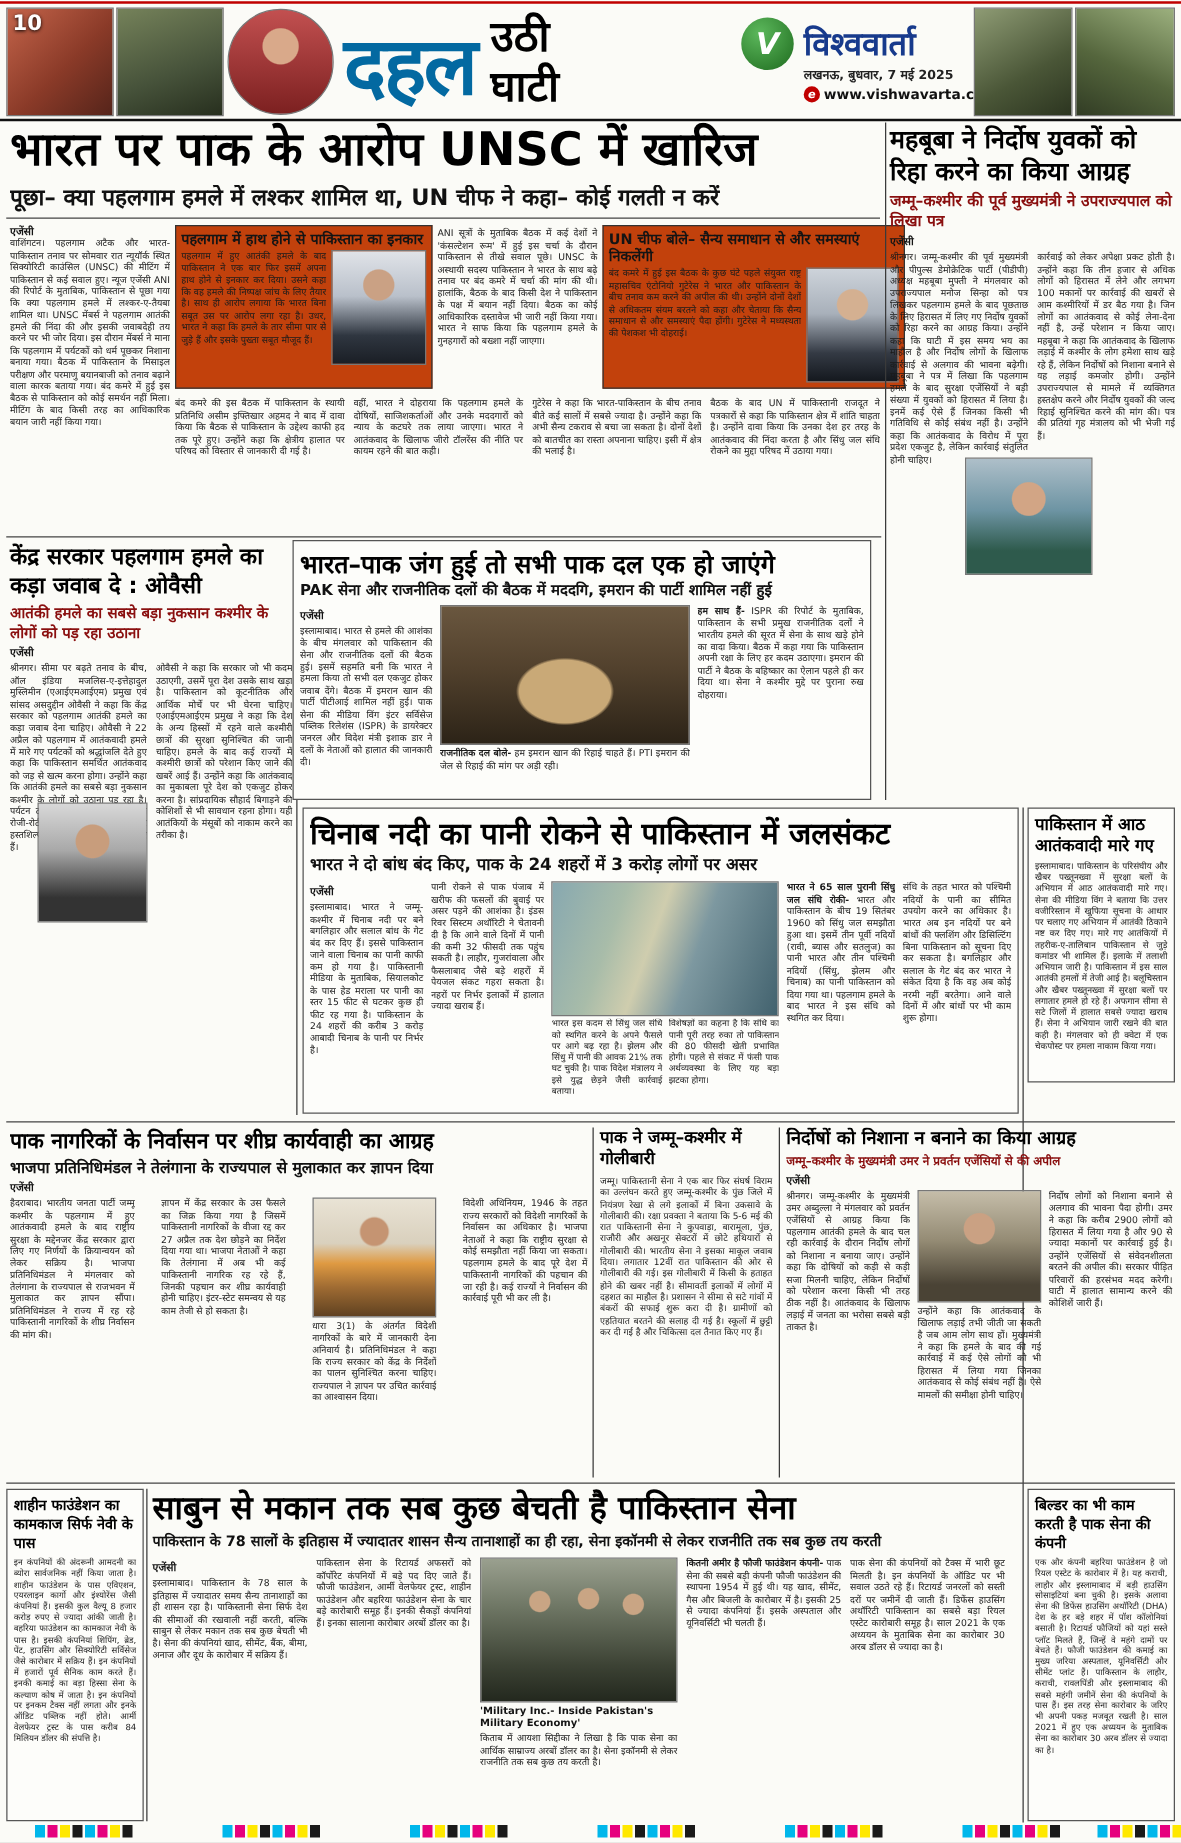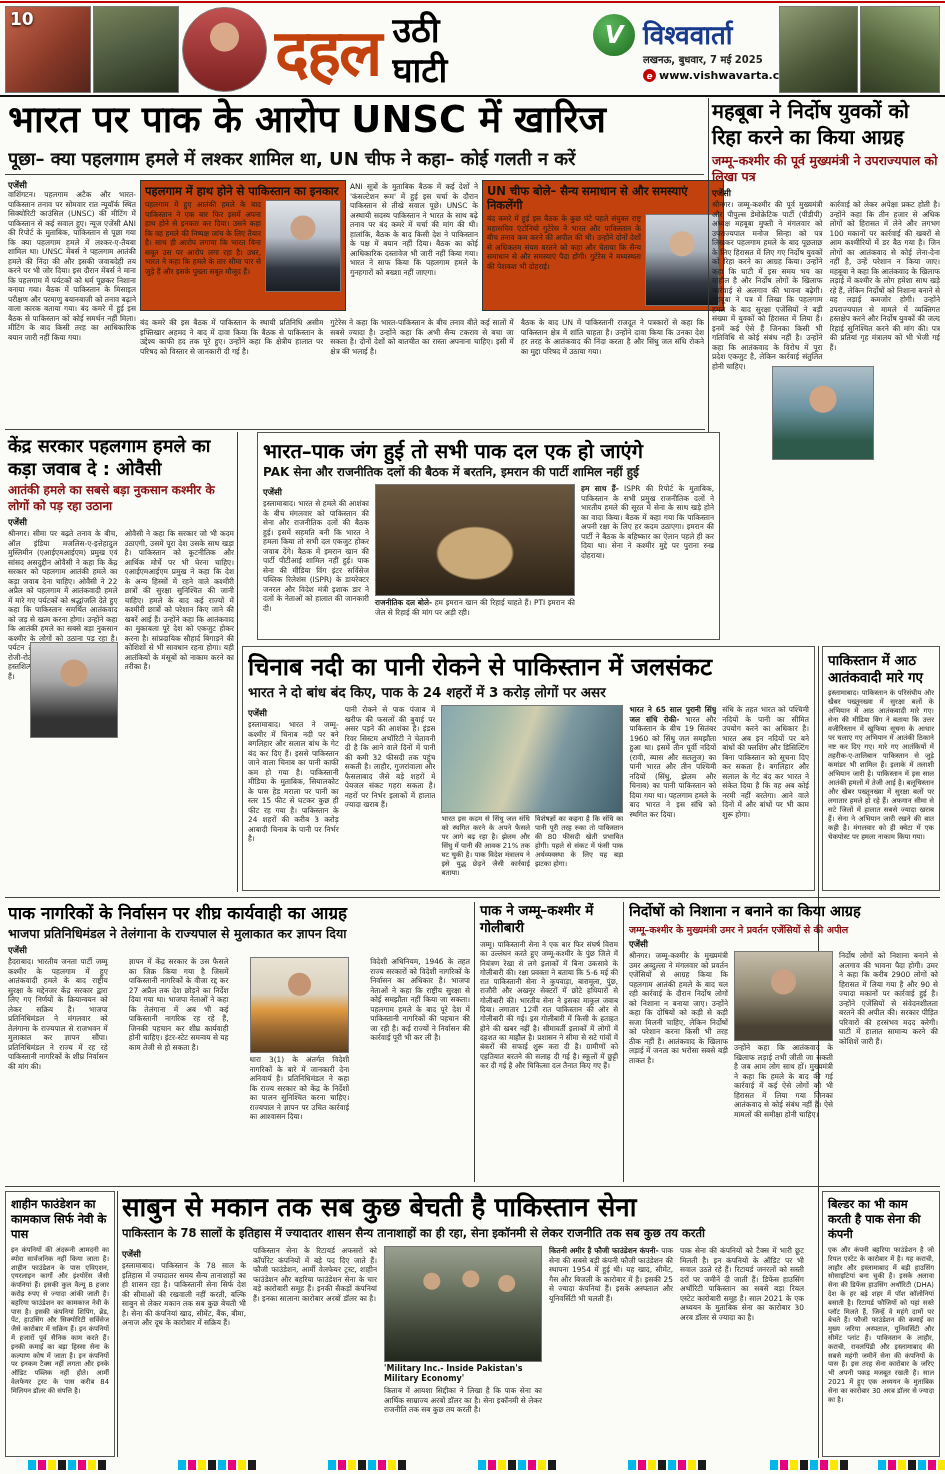--- a/index.html
+++ b/index.html
@@ -18,21 +18,21 @@
   .bt { font-size:7.4px; line-height:9.5px; text-align:justify; overflow:hidden; color:#1b1b1b; }
   .byl { font-size:8.5px; font-weight:700; margin:2px 0; }
   .box { border:1px solid #555; padding:5px; background:#fdfdfa; }
   .infobox { border:1px solid #333; padding:3px 4px; background:#c2410c; }
   .boxtitle { font-size:11.5px; font-weight:800; line-height:14px; max-height:29px; overflow:hidden; }
   .boxrow { display:flex; gap:4px; margin-top:2px; }
   .booktitle { font-size:8px; font-weight:700; line-height:10px; margin:2px 0; }
   .ph { background-color:#8a8a8a; border:1px solid #777; }
   .pagenum { color:#fff; font-size:17px; font-weight:800; text-shadow:0 1px 3px #000; }
   .banner { display:flex; align-items:center; }
-  .bword1 { font-size:64px; font-weight:900; letter-spacing:-2px; color:#c2410c; }
+  .bword1 { font-size:64px; font-weight:900; letter-spacing:-2px; color:#0369a1; }
   .bstack { display:inline-flex; flex-direction:column; margin-left:12px; }
   .bstack span { font-size:34px; font-weight:900; line-height:40px; color:#000; }
   .logoicon { position:absolute; left:0; top:6px; width:42px; height:42px; border-radius:50%;
               background:radial-gradient(circle at 35% 30%, #5cb85c, #1e6b1e); color:#fff;
               font-size:24px; font-weight:800; font-style:italic; display:flex; align-items:center; justify-content:center; }
   .logotext { position:absolute; left:50px; top:8px; font-size:26px; font-weight:800; color:#173a8c; }
   .dateline { position:absolute; left:50px; top:44px; font-size:10px; font-weight:700; color:#222; }
   .siteline { position:absolute; left:50px; top:61px; font-size:11px; font-weight:700; color:#111;
               display:flex; align-items:center; gap:3px; }
   .globe { width:13px; height:13px; border-radius:50%; background:#c00000; color:#fff; font-size:9px;
@@ -122,20 +122,21 @@
     <div class="abs infobox" style="left:482px;top:82px;width:242px;height:131px">
       <div class="boxtitle">UN चीफ बोले– सैन्य समाधान से और समस्याएं निकलेंगी</div>
       <div class="boxrow">
         <div class="bt" style="flex:1;height:92px">बंद कमरे में हुई इस बैठक के कुछ घंटे पहले संयुक्त राष्ट्र महासचिव एंटोनियो गुटेरेस ने भारत और पाकिस्तान के बीच तनाव कम करने की अपील की थी। उन्होंने दोनों देशों से अधिकतम संयम बरतने को कहा और चेताया कि सैन्य समाधान से और समस्याएं पैदा होंगी। गुटेरेस ने मध्यस्थता की पेशकश भी दोहराई।</div>
         <div class="ph ph-guterres" style="width:74px;height:92px"></div>
       </div>
     </div>
 
     <div class="abs" style="left:140px;top:220px;width:564px;height:108px;display:flex;gap:7px">
       <div class="bt" style="flex:1;height:108px">बंद कमरे की इस बैठक में पाकिस्तान के स्थायी प्रतिनिधि असीम इफ्तिखार अहमद ने बाद में दावा किया कि बैठक से पाकिस्तान के उद्देश्य काफी हद तक पूरे हुए। उन्होंने कहा कि क्षेत्रीय हालात पर परिषद को विस्तार से जानकारी दी गई है।</div>
+      <div class="bt" style="flex:1;height:108px">वहीं, भारत ने दोहराया कि पहलगाम हमले के दोषियों, साजिशकर्ताओं और उनके मददगारों को न्याय के कटघरे तक लाया जाएगा। भारत ने आतंकवाद के खिलाफ जीरो टॉलरेंस की नीति पर कायम रहने की बात कही।</div>
       <div class="bt" style="flex:1;height:108px">गुटेरेस ने कहा कि भारत-पाकिस्तान के बीच तनाव बीते कई सालों में सबसे ज्यादा है। उन्होंने कहा कि अभी सैन्य टकराव से बचा जा सकता है। दोनों देशों को बातचीत का रास्ता अपनाना चाहिए। इसी में क्षेत्र की भलाई है।</div>
       <div class="bt" style="flex:1;height:108px">बैठक के बाद UN में पाकिस्तानी राजदूत ने पत्रकारों से कहा कि पाकिस्तान क्षेत्र में शांति चाहता है। उन्होंने दावा किया कि उनका देश हर तरह के आतंकवाद की निंदा करता है और सिंधु जल संधि रोकने का मुद्दा परिषद में उठाया गया।</div>
     </div>
   </section>
   <div class="abs hairline" style="left:5px;top:429px;width:700px"></div>
 
   <section class="abs" style="left:712px;top:98px;width:228px;height:540px">
     <h2 class="hl" style="font-size:20px;line-height:26px">महबूबा ने निर्दोष युवकों को रिहा करने का किया आग्रह</h2>
     <div class="sub maroon" style="font-size:12.5px;line-height:16px;margin-top:3px">जम्मू–कश्मीर की पूर्व मुख्यमंत्री ने उपराज्यपाल को लिखा पत्र</div>
     <div class="byl">एजेंसी</div>
@@ -152,23 +153,23 @@
     <div class="sub maroon" style="font-size:12px;line-height:15.5px;margin-top:3px">आतंकी हमले का सबसे बड़ा नुकसान कश्मीर के लोगों को पड़ रहा उठाना</div>
     <div class="byl">एजेंसी</div>
     <div style="display:flex;gap:7px">
       <div class="bt" style="flex:1;height:338px">श्रीनगर। सीमा पर बढ़ते तनाव के बीच, ऑल इंडिया मजलिस-ए-इत्तेहादुल मुस्लिमीन (एआईएमआईएम) प्रमुख एवं सांसद असदुद्दीन ओवैसी ने कहा कि केंद्र सरकार को पहलगाम आतंकी हमले का कड़ा जवाब देना चाहिए। ओवैसी ने 22 अप्रैल को पहलगाम में आतंकवादी हमले में मारे गए पर्यटकों को श्रद्धांजलि देते हुए कहा कि पाकिस्तान समर्थित आतंकवाद को जड़ से खत्म करना होगा। उन्होंने कहा कि आतंकी हमले का सबसे बड़ा नुकसान कश्मीर के लोगों को उठाना पड़ रहा है। पर्यटन ठप होने से हजारों परिवारों की रोजी-रोटी छिन गई है। होटल, टैक्सी और हस्तशिल्प से जुड़े लाखों लोग प्रभावित हुए हैं।</div>
       <div class="bt" style="flex:1;height:338px">ओवैसी ने कहा कि सरकार जो भी कदम उठाएगी, उसमें पूरा देश उसके साथ खड़ा है। पाकिस्तान को कूटनीतिक और आर्थिक मोर्चे पर भी घेरना चाहिए। एआईएमआईएम प्रमुख ने कहा कि देश के अन्य हिस्सों में रहने वाले कश्मीरी छात्रों की सुरक्षा सुनिश्चित की जानी चाहिए। हमले के बाद कई राज्यों में कश्मीरी छात्रों को परेशान किए जाने की खबरें आई हैं। उन्होंने कहा कि आतंकवाद का मुकाबला पूरे देश को एकजुट होकर करना है। सांप्रदायिक सौहार्द बिगाड़ने की कोशिशों से भी सावधान रहना होगा। यही आतंकियों के मंसूबों को नाकाम करने का तरीका है।</div>
     </div>
     <div class="abs ph ph-owaisi" style="left:22px;top:208px;width:88px;height:96px"></div>
   </section>
   <div class="abs vrule" style="left:237px;top:432px;height:460px"></div>
 
-  <section class="abs box" style="left:257px;top:432px;width:463px;height:208px">
+  <section class="abs box" style="left:234px;top:432px;width:463px;height:208px">
     <h2 class="hl nowrap" style="font-size:20px;line-height:26px">भारत–पाक जंग हुई तो सभी पाक दल एक हो जाएंगे</h2>
-    <div class="sub nowrap" style="font-size:12px;line-height:15px;margin-top:1px">PAK सेना और राजनीतिक दलों की बैठक में बरतनि, इमरान की पार्टी शामिल नहीं हुई</div>
+    <div class="sub nowrap" style="font-size:12px;line-height:15px;margin-top:1px">PAK सेना और राजनीतिक दलों की बैठक में मददगि, इमरान की पार्टी शामिल नहीं हुई</div>
     <div style="display:flex;gap:6px;margin-top:4px">
       <div style="width:106px">
         <div class="byl">एजेंसी</div>
         <div class="bt" style="height:138px">इस्लामाबाद। भारत से हमले की आशंका के बीच मंगलवार को पाकिस्तान की सेना और राजनीतिक दलों की बैठक हुई। इसमें सहमति बनी कि भारत ने हमला किया तो सभी दल एकजुट होकर जवाब देंगे। बैठक में इमरान खान की पार्टी पीटीआई शामिल नहीं हुई। पाक सेना की मीडिया विंग इंटर सर्विसेज पब्लिक रिलेशंस (ISPR) के डायरेक्टर जनरल और विदेश मंत्री इशाक डार ने दलों के नेताओं को हालात की जानकारी दी।</div>
       </div>
       <div style="width:200px">
         <div class="ph ph-meeting" style="width:200px;height:112px"></div>
         <div class="bt" style="height:40px;margin-top:2px">
           <b>राजनीतिक दल बोले-</b>
           <span>हम इमरान खान की रिहाई चाहते हैं। PTI इमरान की जेल से रिहाई की मांग पर अड़ी रही।</span>
@@ -200,21 +201,21 @@
         </div>
       </div>
       <div class="bt" style="width:88px;height:172px">
         <b>भारत ने 65 साल पुरानी सिंधु जल संधि रोकी-</b>
         <span>भारत और पाकिस्तान के बीच 19 सितंबर 1960 को सिंधु जल समझौता हुआ था। इसमें तीन पूर्वी नदियों (रावी, ब्यास और सतलुज) का पानी भारत और तीन पश्चिमी नदियों (सिंधु, झेलम और चिनाब) का पानी पाकिस्तान को दिया गया था। पहलगाम हमले के बाद भारत ने इस संधि को स्थगित कर दिया।</span>
       </div>
       <div class="bt" style="width:88px;height:172px">संधि के तहत भारत को पश्चिमी नदियों के पानी का सीमित उपयोग करने का अधिकार है। भारत अब इन नदियों पर बने बांधों की फ्लशिंग और डिसिल्टिंग बिना पाकिस्तान को सूचना दिए कर सकता है। बगलिहार और सलाल के गेट बंद कर भारत ने संकेत दिया है कि वह अब कोई नरमी नहीं बरतेगा। आने वाले दिनों में और बांधों पर भी काम शुरू होगा।</div>
     </div>
   </section>
 
-  <section class="abs box" style="left:822px;top:646px;width:118px;height:245px">
+  <section class="abs box" style="left:822px;top:646px;width:118px;height:220px">
     <h3 class="hl" style="font-size:13.5px;line-height:17px">पाकिस्तान में आठ आतंकवादी मारे गए</h3>
     <div class="bt" style="height:196px;margin-top:3px;font-size:7px;line-height:9px">इस्लामाबाद। पाकिस्तान के परिसंघीय और खैबर पख्त‍ूनख्वा में सुरक्षा बलों के अभियान में आठ आतंकवादी मारे गए। सेना की मीडिया विंग ने बताया कि उत्तर वजीरिस्तान में खुफिया सूचना के आधार पर चलाए गए अभियान में आतंकी ठिकाने नष्ट कर दिए गए। मारे गए आतंकियों में तहरीक-ए-तालिबान पाकिस्तान से जुड़े कमांडर भी शामिल हैं। इलाके में तलाशी अभियान जारी है। पाकिस्तान में इस साल आतंकी हमलों में तेजी आई है। बलूचिस्तान और खैबर पख्तूनख्वा में सुरक्षा बलों पर लगातार हमले हो रहे हैं। अफगान सीमा से सटे जिलों में हालात सबसे ज्यादा खराब हैं। सेना ने अभियान जारी रखने की बात कही है। मंगलवार को ही क्वेटा में एक चेकपोस्ट पर हमला नाकाम किया गया।</div>
   </section>
   <div class="abs vrule" style="left:818px;top:646px;height:812px"></div>
 
   <div class="abs hairline" style="left:5px;top:897px;width:935px"></div>
 
   <section class="abs" style="left:8px;top:902px;width:462px;height:280px">
     <h2 class="hl nowrap" style="font-size:17px;line-height:22px">पाक नागरिकों के निर्वासन पर शीघ्र कार्यवाही का आग्रह</h2>
     <div class="sub nowrap" style="font-size:12.5px;line-height:16px;margin-top:2px">भाजपा प्रतिनिधिमंडल ने तेलंगाना के राज्यपाल से मुलाकात कर ज्ञापन दिया</div>

